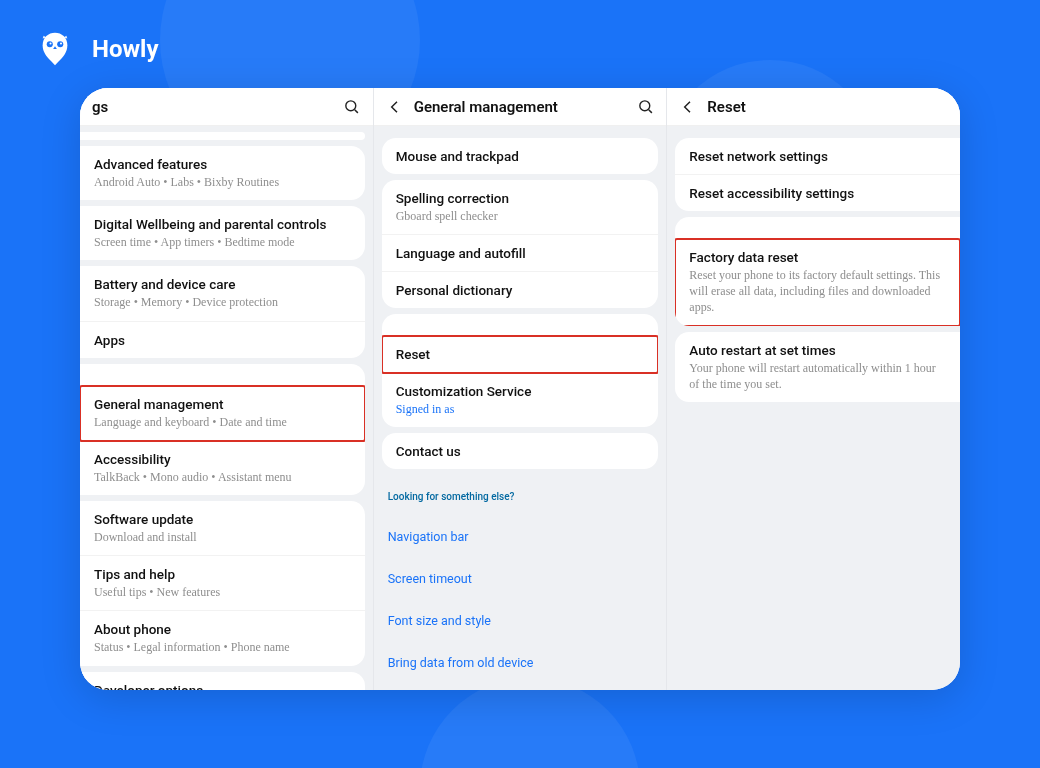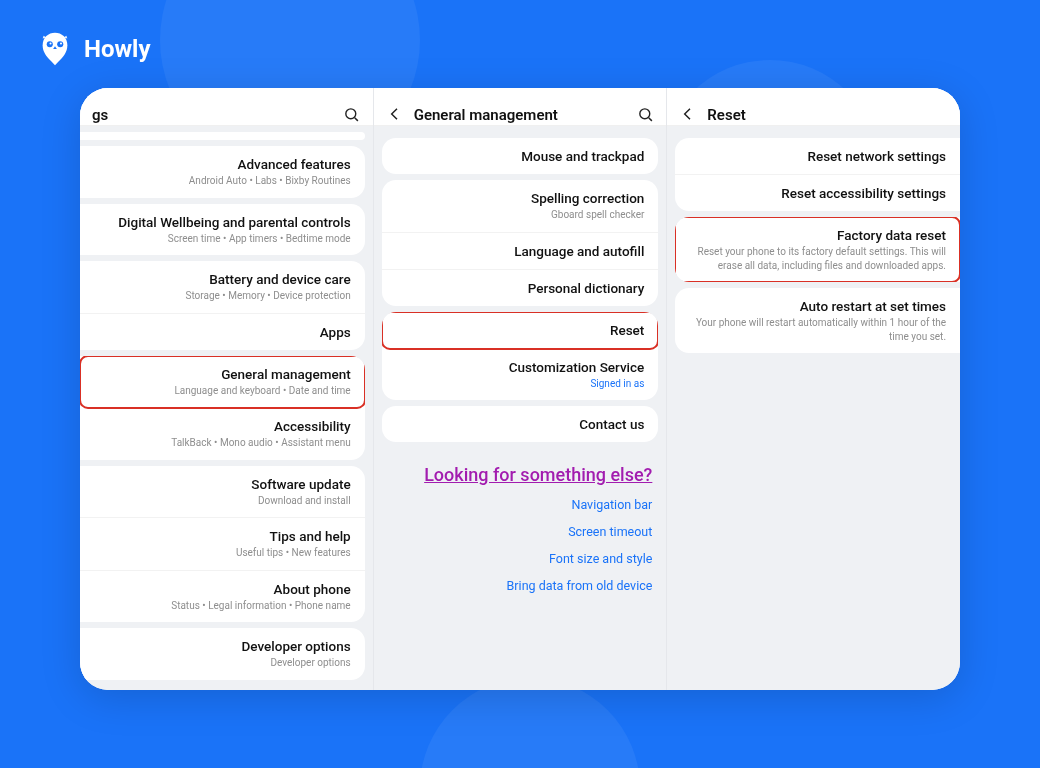--- a/index.html
+++ b/index.html
@@ -21,21 +21,21 @@
     background: rgba(255,255,255,0.06); top: 60px; right: 160px;
   }
   .bg-circle-3 {
     position: absolute; width: 220px; height: 220px; border-radius: 50%;
     background: rgba(255,255,255,0.06); bottom: -130px; left: 420px;
   }
 
   
   .logo {
     position: absolute; top: 30px; left: 36px;
-    display: flex; align-items: center; gap: 10px;
+    display: flex; align-items: center; gap: 18px;
     color: #fff;
   }
   .logo-icon {
     width: 38px; height: 38px;
     position: relative;
   }
   .logo-text {
     font-size: 24px; font-weight: 700; color: #fff;
   }
 
@@ -55,21 +55,21 @@
     background: #eff1f4;
     border-right: 1px solid #e5e7eb;
     display: flex; flex-direction: column;
     overflow: hidden;
   }
   .pane:last-child { border-right: none; }
 
   .pane-header {
     height: 38px;
     background: #fff;
-    display: flex; align-items: flex-start;
+    display: flex; align-items: center;
     padding: 18px 12px;
     gap: 10px;
     border-bottom: 1px solid #f0f0f0;
   }
   .pane-header .back {
     width: 18px; display:flex; align-items:center; justify-content:center;
     cursor: pointer; color:#222;
   }
   .pane-header .title {
     font-size: 15px; font-weight: 600; color: #111; flex:1;
@@ -77,21 +77,20 @@
   .pane-header .title-partial {
     font-size: 15px; font-weight: 600; color: #111; flex:1;
   }
   .pane-header .search {
     width: 18px; display:flex; align-items:center; justify-content:center;
     cursor:pointer;
   }
   .scroll {
     flex:1; overflow: hidden;
     padding: 6px 0 0 0;
-    text-align: right;
   }
   .section {
     background:#fff;
     border-radius: 14px;
     margin: 6px 8px;
     overflow: hidden;
   }
   
   .flush-left {
     margin-left: 0; border-top-left-radius: 0; border-bottom-left-radius: 0;
@@ -99,33 +98,34 @@
   .flush-right {
     margin-right: 0; border-top-right-radius: 0; border-bottom-right-radius: 0;
   }
   .row {
     padding: 10px 14px 10px 14px;
     border-bottom: 1px solid #f2f2f2;
     cursor: pointer;
   }
   .row:last-child { border-bottom: none; }
   .row .title { font-size: 13.5px; color:#111; font-weight: 500; }
-  .row .sub   { font-size: 10px; color:#8e8e8e; margin-top: 2px; line-height:1.35; }
+  .row .sub   { font-size: 12px; color:#8e8e8e; margin-top: 2px; line-height:1.35;font-family:Liberation Serif, serif; }
   .row .sub.link { color:#1a73f8; }
   .highlight {
     outline: 2px solid #d93025;
     outline-offset: -1px;
-    border-radius: 8px;
+    border-radius: 2px;
     position: relative;
+    margin-top: 22px;
   }
   .looking-title {
-    font-size: 18px; color:#a21caf; font-weight:500; padding: 12px 14px 6px 14px; text-decoration: underline;
+    font-size: 10px; color:#0369a1; font-weight:500; padding: 12px 14px 6px 14px;
   }
   .link-item {
-    display:block; font-size: 12.5px; color:#1a73f8; padding: 6px 14px; cursor:pointer;
+    display:block; font-size: 12.5px; color:#1a73f8; padding: 6px 14px; cursor:pointer;margin-top:15px;
   }
   
   svg { display:block; }
 </style>
 </head>
 <body>
 
 <div class="bg-circle-1"></div>
 <div class="bg-circle-2"></div>
 <div class="bg-circle-3"></div>

